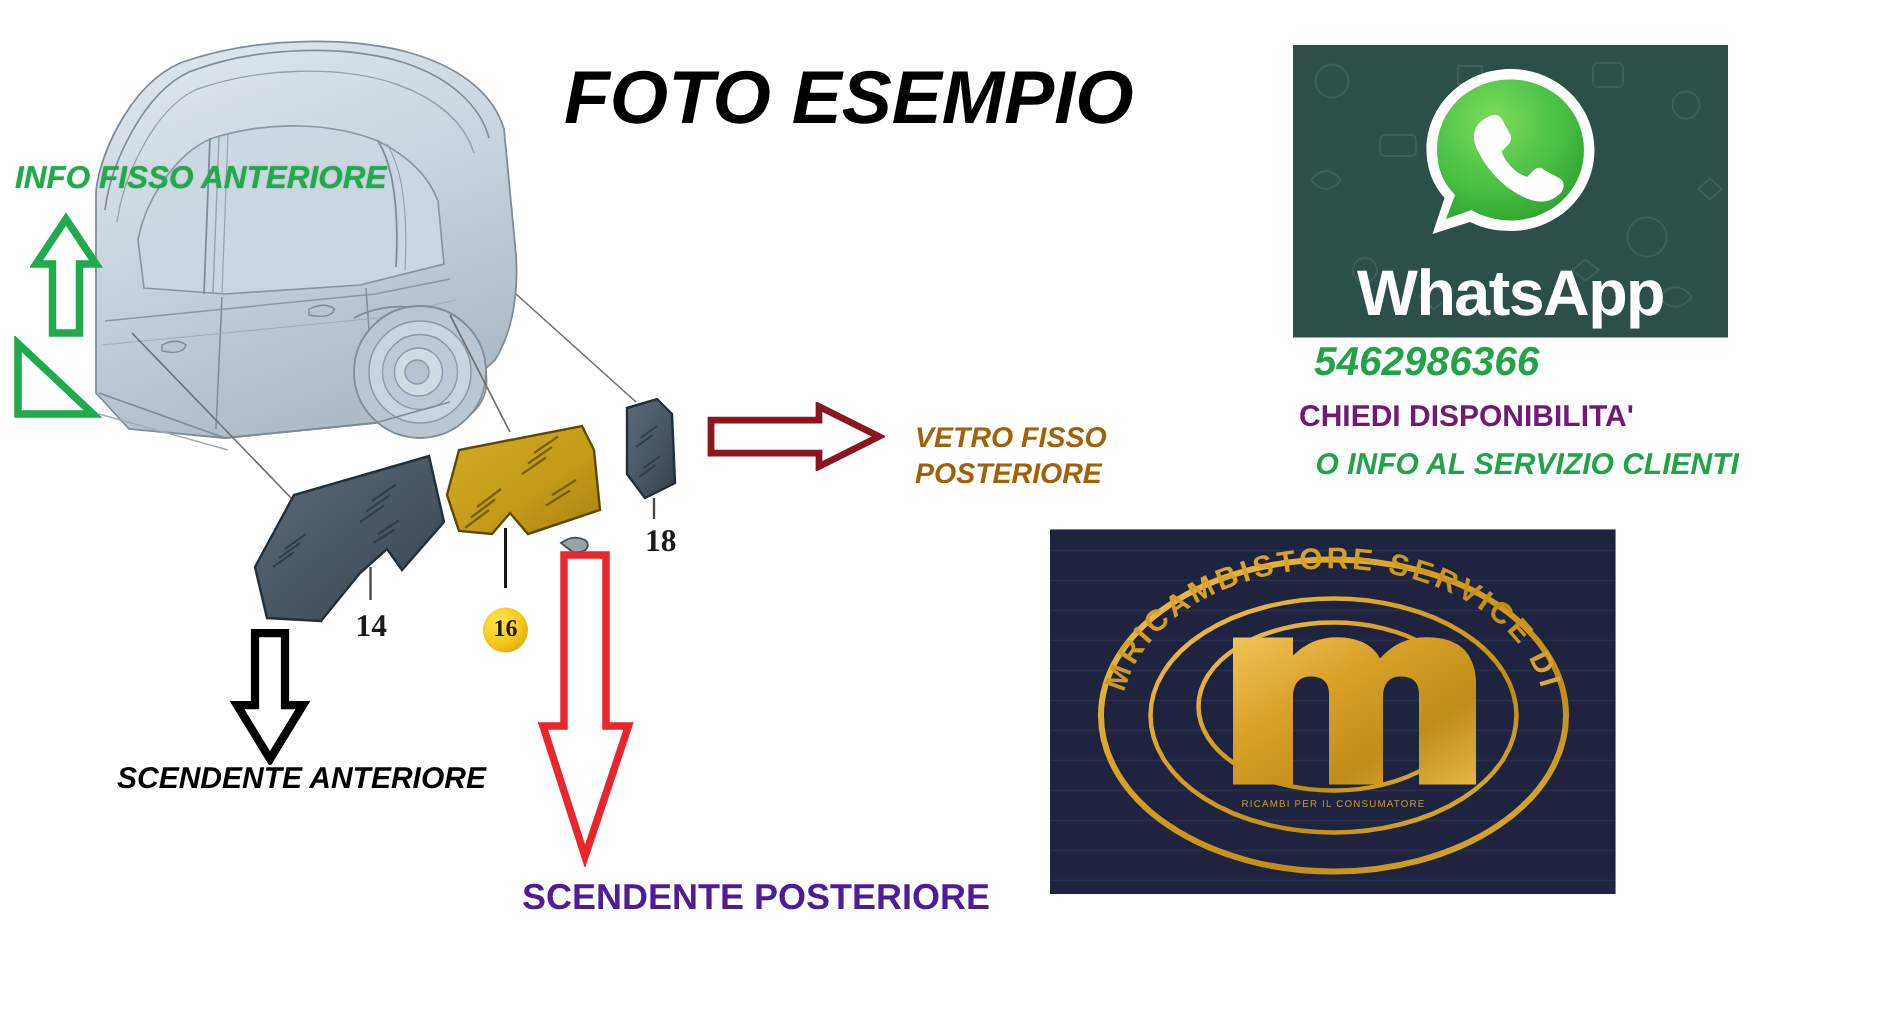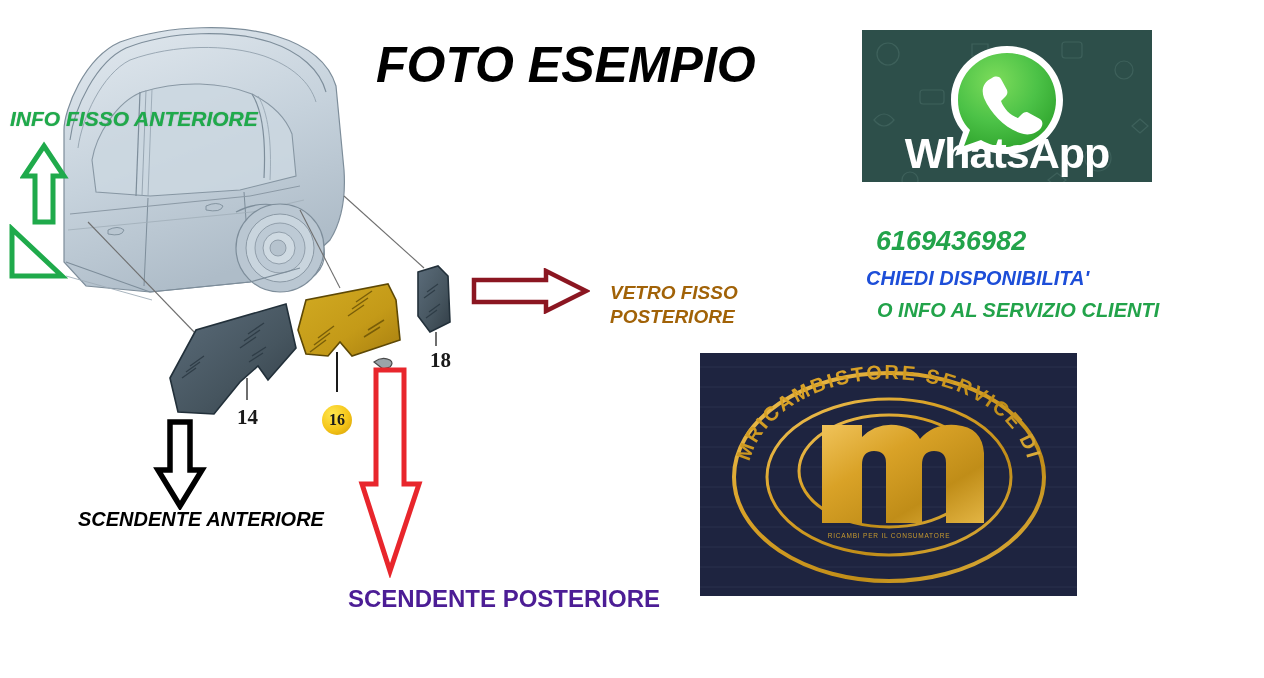--- a/index.html
+++ b/index.html
@@ -46,42 +46,42 @@
   
   #scendente-post-label{
     left:348px;top:585px;
     font-size:24px;font-weight:bold;
     color:#4c1d95;white-space:nowrap;
     font-family:"Liberation Sans",sans-serif;
   }
 
   
   #whatsapp-panel{
-    left:862px;top:30px;width:290px;height:152px;
+    left:862px;top:30px;width:290px;height:195px;
     background:#2d4f4a;overflow:hidden;
   }
   #whatsapp-panel .wa-pattern{
     position:absolute;inset:0;opacity:.14;
   }
   #wa-logo-wrap{position:absolute;left:50%;top:8px;transform:translateX(-50%);}
   #whatsapp-wordmark{
     position:absolute;left:0;right:0;bottom:4px;text-align:center;
     color:#fff;font-size:43px;font-weight:bold;letter-spacing:-1px;
     font-family:"Liberation Sans",sans-serif;
   }
 
   
   #phone-number{
     left:876px;top:226px;
     font-size:27px;font-weight:bold;font-style:italic;color:#22a34a;
     white-space:nowrap;font-family:"Liberation Sans",sans-serif;
   }
   #info-line1{
     left:866px;top:267px;
-    font-size:20px;font-weight:bold;font-style:italic;color:#1d4ed8;
+    font-size:20px;font-weight:bold;color:#701a75;
     white-space:nowrap;font-family:"Liberation Sans",sans-serif;
   }
   #info-line2{
     left:866px;top:299px;
     font-size:20px;font-weight:bold;font-style:italic;color:#22a34a;
     white-space:nowrap;font-family:"Liberation Sans",sans-serif;margin-left:11px;
   }
 
   
   #shop-logo-panel{
@@ -289,21 +289,21 @@
         <path d="M49,40 c3,-2 7,-2 9,1 l6,11 c1,3 0,5 -2,7 l-4,4
                  c3,8 9,14 17,17 l4,-4 c2,-2 5,-3 7,-1 l11,6
                  c3,2 3,6 1,9 -5,6 -13,8 -21,5 C62,90 48,76 41,60
                  c-3,-8 -1,-16 8,-20 Z" fill="#ffffff"></path>
       </svg>
     </div>
 
     <div id="whatsapp-wordmark">WhatsApp</div>
   </div>
 
-  <div class="abs" id="phone-number">6169436982</div>
+  <div class="abs" id="phone-number">5462986366</div>
   <div class="abs" id="info-line1">CHIEDI DISPONIBILITA'</div>
   <div class="abs" id="info-line2">O INFO AL SERVIZIO CLIENTI</div>
 
   <div class="abs" id="shop-logo-panel">
     <svg width="377" height="243" viewBox="0 0 377 243">
       <defs>
         <linearGradient id="goldGrad" x1="0" y1="0" x2="1" y2="1">
           <stop offset="0%" stop-color="#f0c35a"></stop>
           <stop offset="35%" stop-color="#d9a227"></stop>
           <stop offset="70%" stop-color="#c08d18"></stop>

